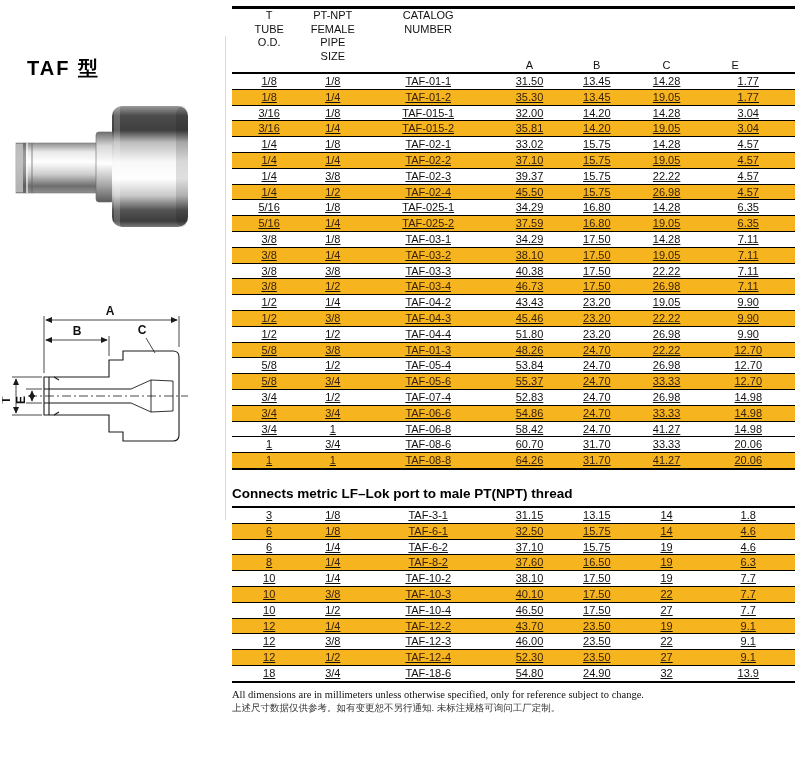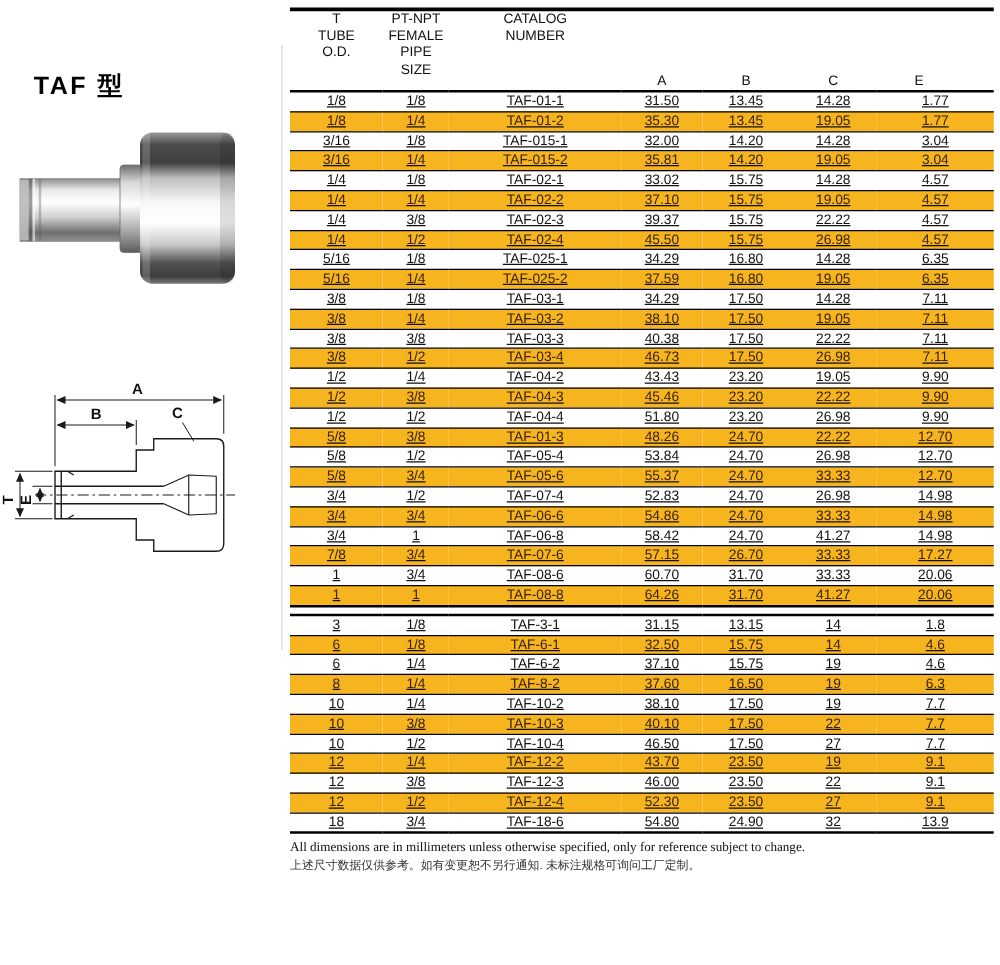--- a/index.html
+++ b/index.html
@@ -399,29 +399,20 @@
         </tr>
         <tr>
           <td class="c1">3/4</td>
           <td class="c2">1</td>
           <td class="c3">TAF-06-8</td>
           <td class="c4">58.42</td>
           <td class="c5">24.70</td>
           <td class="c6">41.27</td>
           <td class="c7">14.98</td>
         </tr>
-        <tr class="hl">
-          <td class="c1">7/8</td>
-          <td class="c2">3/4</td>
-          <td class="c3">TAF-07-6</td>
-          <td class="c4">57.15</td>
-          <td class="c5">26.70</td>
-          <td class="c6">33.33</td>
-          <td class="c7">17.27</td>
-        </tr>
         <tr>
           <td class="c1">1</td>
           <td class="c2">3/4</td>
           <td class="c3">TAF-08-6</td>
           <td class="c4">60.70</td>
           <td class="c5">31.70</td>
           <td class="c6">33.33</td>
           <td class="c7">20.06</td>
         </tr>
         <tr class="hl">
@@ -429,20 +420,21 @@
           <td class="c2">1</td>
           <td class="c3">TAF-08-8</td>
           <td class="c4">64.26</td>
           <td class="c5">31.70</td>
           <td class="c6">41.27</td>
           <td class="c7">20.06</td>
         </tr>
       </tbody>
   </table>
 
+  <div class="metric-title">Connects metric LF–Lok port to male PT(NPT) thread</div>
 
   <table class="data metric">
     <colgroup>
       <col class="w1">
         <col class="w2">
         <col class="w3">
         <col class="w4">
         <col class="w5">
         <col class="w6">
         <col class="w7">

